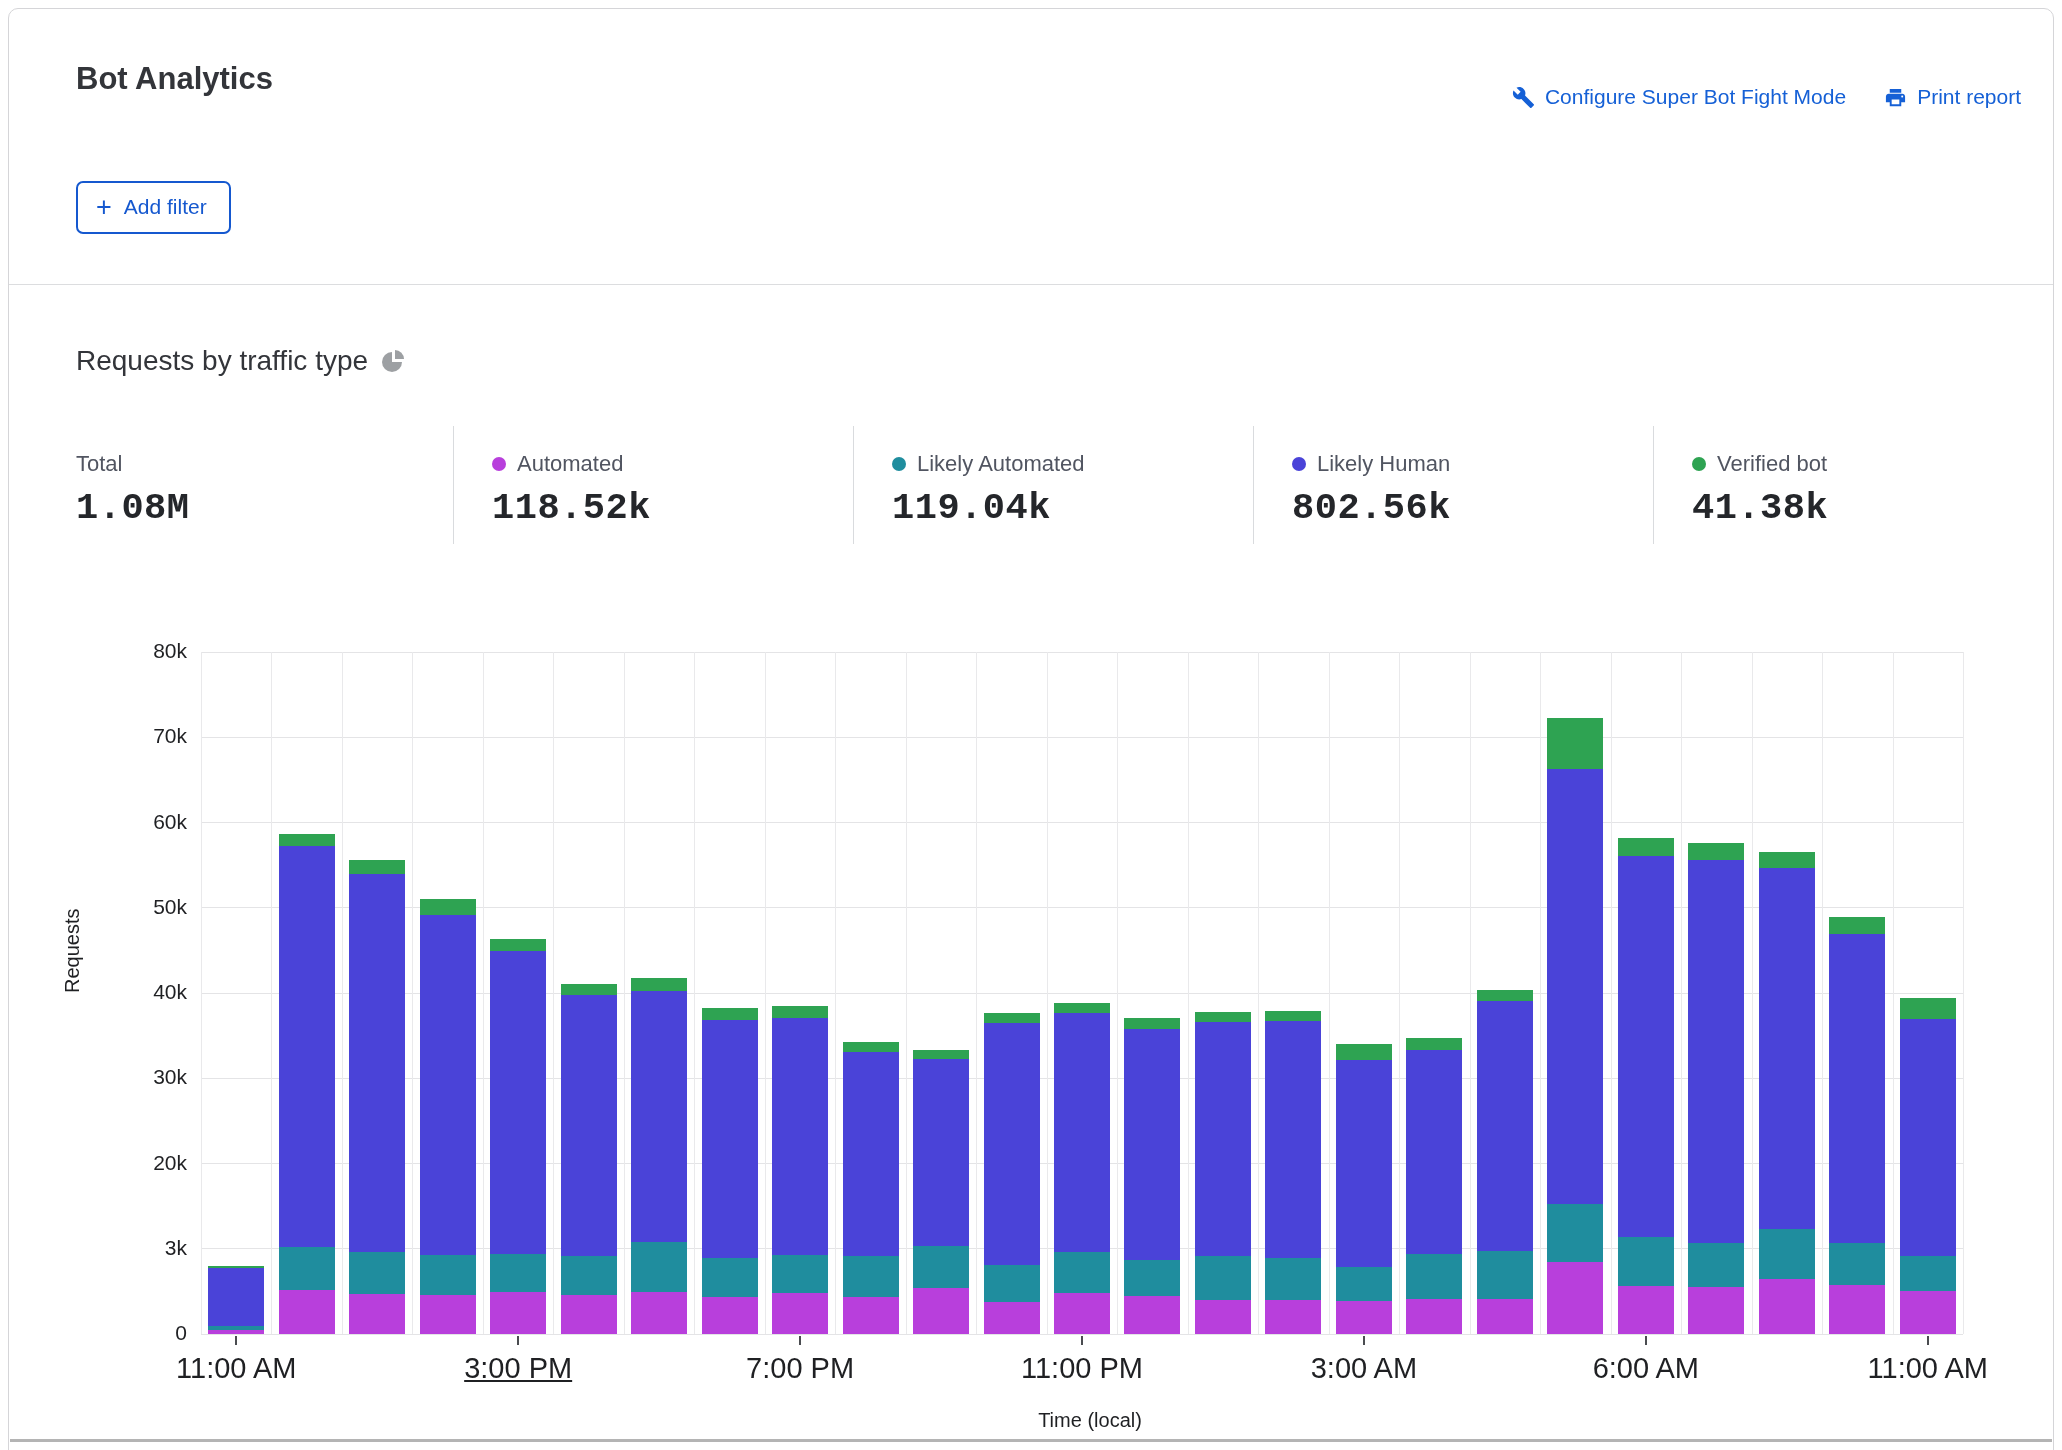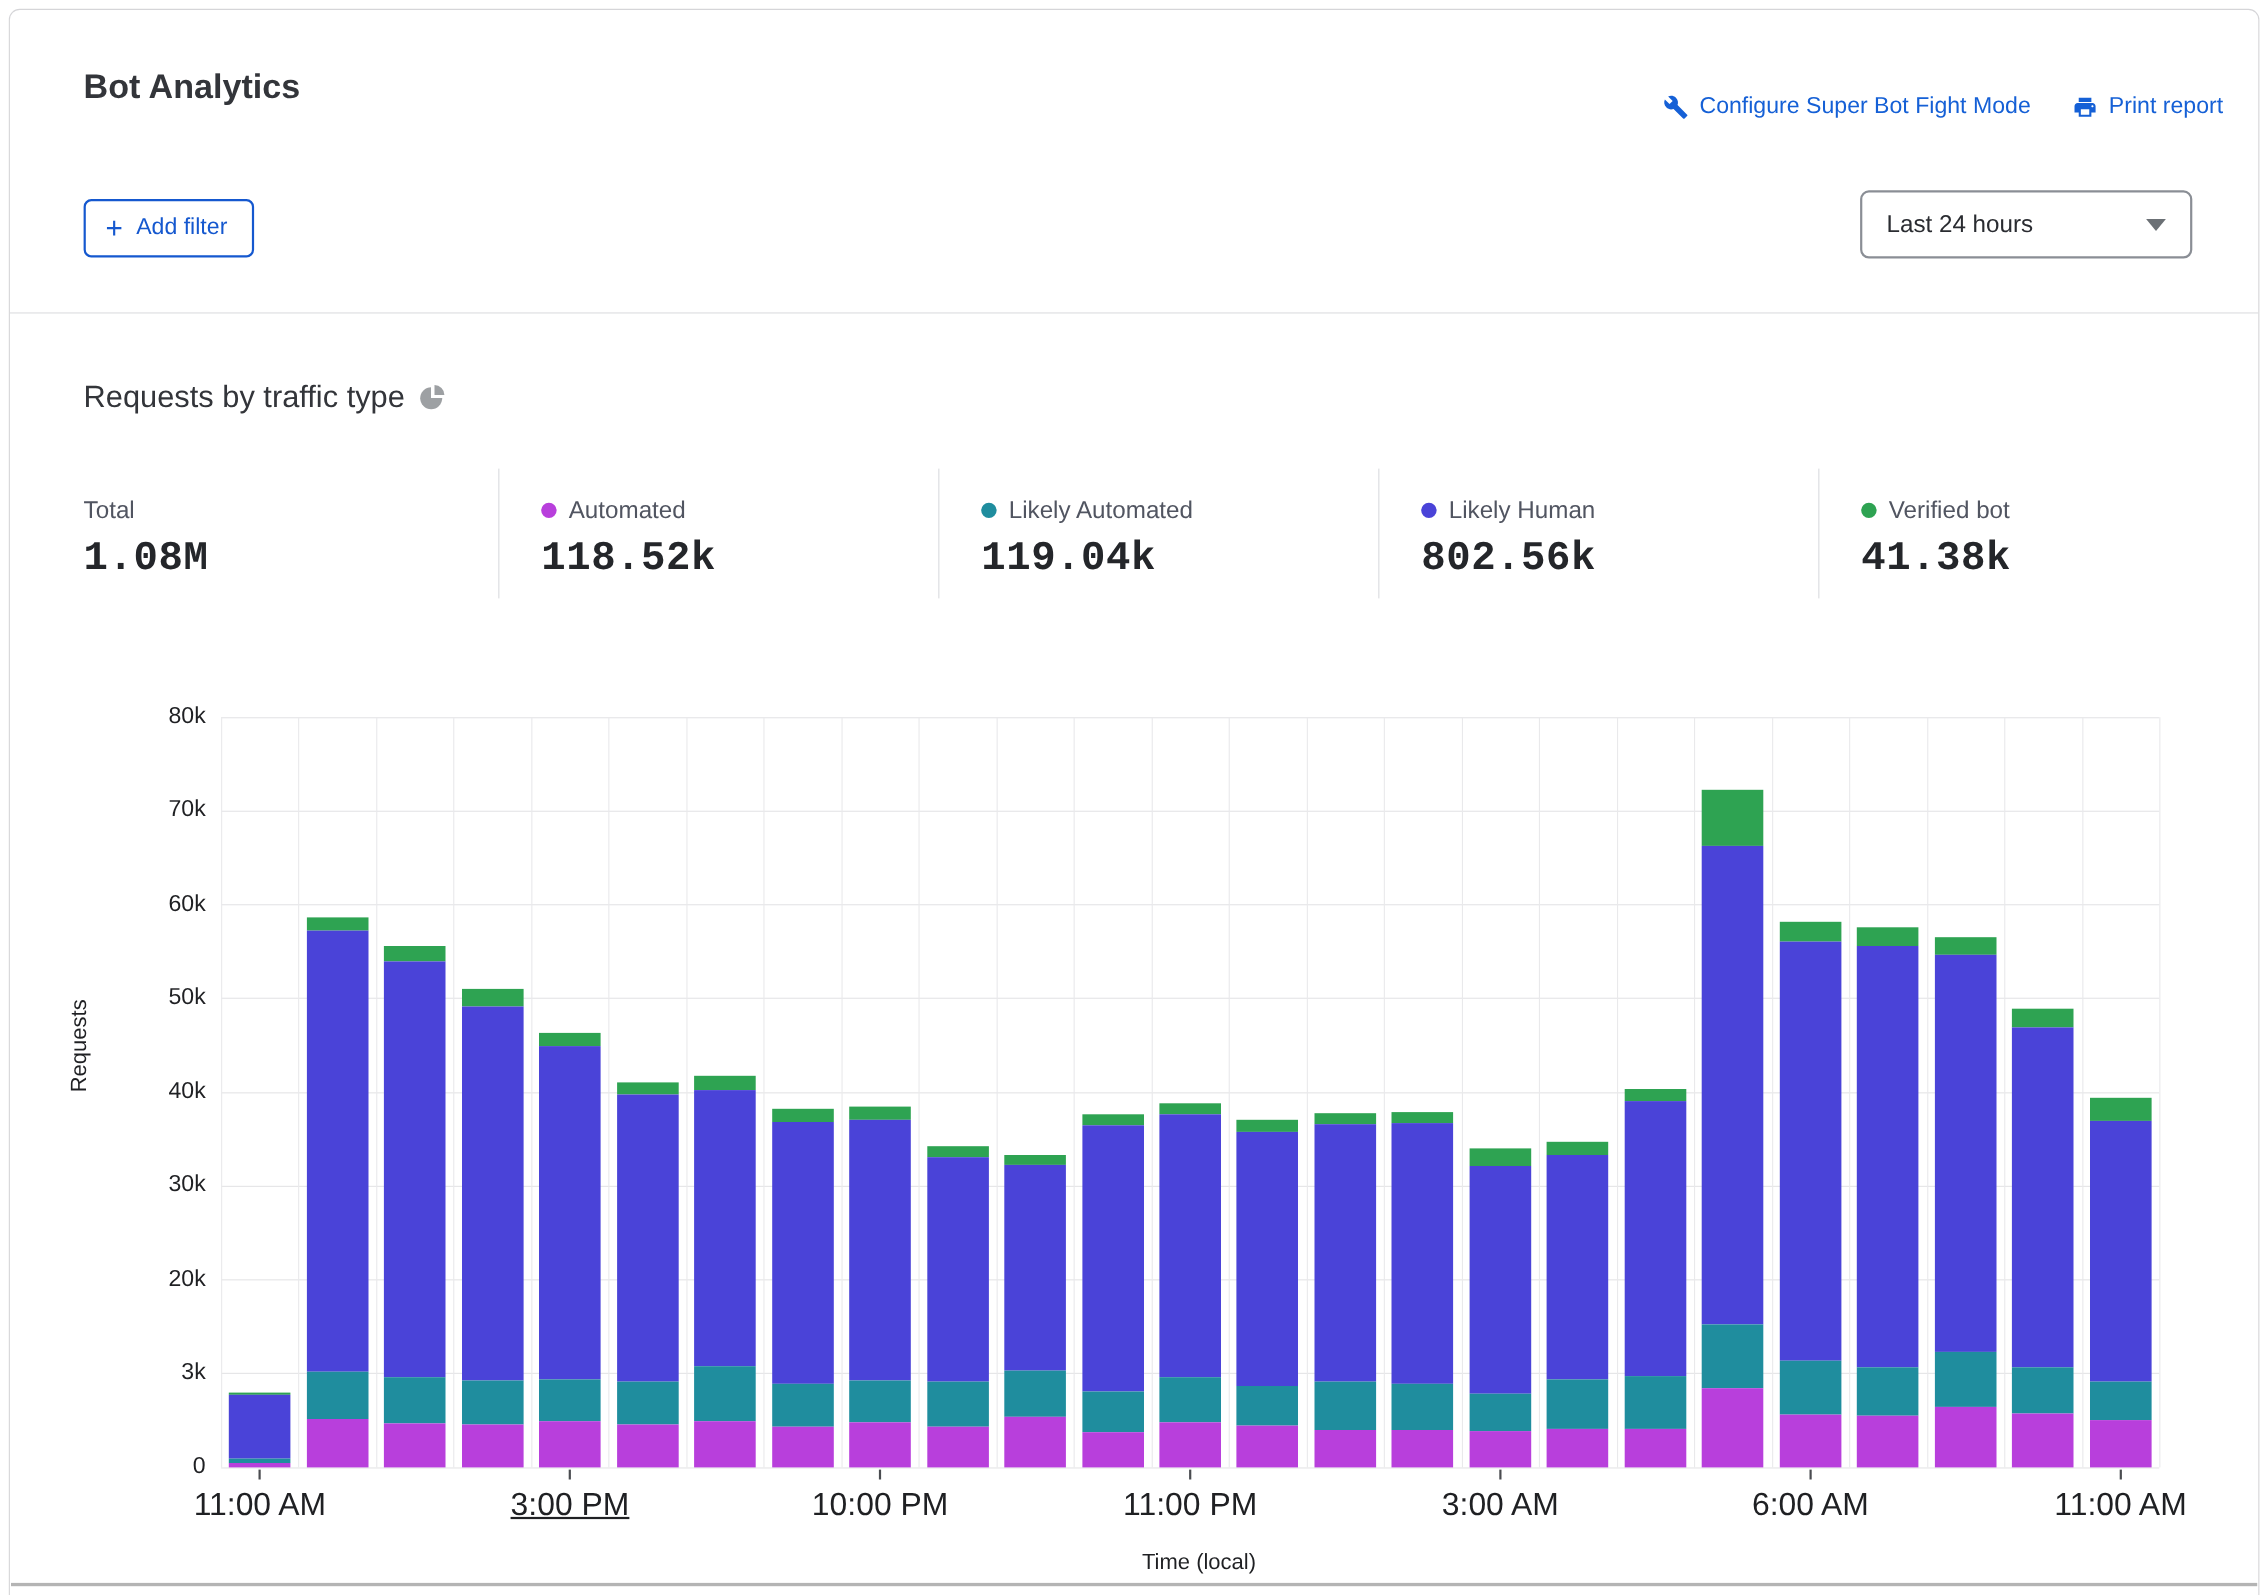--- a/index.html
+++ b/index.html
@@ -75,24 +75,20 @@
       </span>
       <span>Print report</span>
     </div>
   </div>
 
   <div class="btn-add-filter">
     <span class="plus">+</span>
     <span>Add filter</span>
   </div>
 
-  <div class="select">
-    <span>Last 24 hours</span>
-    <span class="caret"></span>
-  </div>
 
   <div class="hdivider"></div>
 
   <div class="section-title-row">
     <span class="section-title">Requests by traffic type</span>
     <span class="pie-icon">
       <span class="pie-body"></span>
         <span class="pie-slice"></span>
     </span>
   </div>
@@ -333,21 +329,21 @@
           <div class="seg" style="height: 42.625px; background: rgb(184, 63, 220);"></div>
           <div class="seg" style="height: 34.9525px; background: rgb(31, 141, 158);"></div>
           <div class="seg" style="height: 237.847px; background: rgb(74, 67, 216);"></div>
           <div class="seg" style="height: 20.46px; background: rgb(46, 163, 82);"></div>
         </div>
         <div class="xtick" style="left: 34.24px;"></div>
         <div class="xlab" style="left: -64.76px;">11:00 AM</div>
         <div class="xtick" style="left: 316.16px;"></div>
         <div class="xlab" style="left: 217.16px; text-decoration: underline;">3:00 PM</div>
         <div class="xtick" style="left: 598.08px;"></div>
-        <div class="xlab" style="left: 499.08px;">10:00 PM</div>
+        <div class="xlab" style="left: 499.08px;">7:00 PM</div>
         <div class="xtick" style="left: 880px;"></div>
         <div class="xlab" style="left: 781px;">11:00 PM</div>
         <div class="xtick" style="left: 1161.92px;"></div>
         <div class="xlab" style="left: 1062.92px;">3:00 AM</div>
         <div class="xtick" style="left: 1443.84px;"></div>
         <div class="xlab" style="left: 1344.84px;">6:00 AM</div>
         <div class="xtick" style="left: 1725.76px;"></div>
         <div class="xlab" style="left: 1626.76px;">11:00 AM</div>
       </div>
     <div class="xaxis-title">Time (local)</div>

